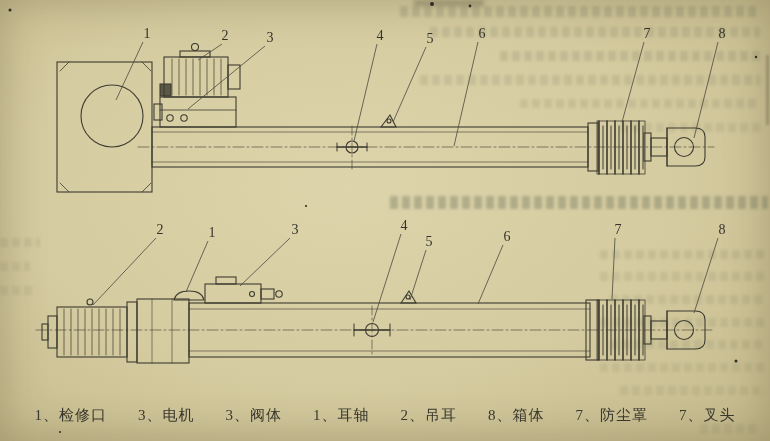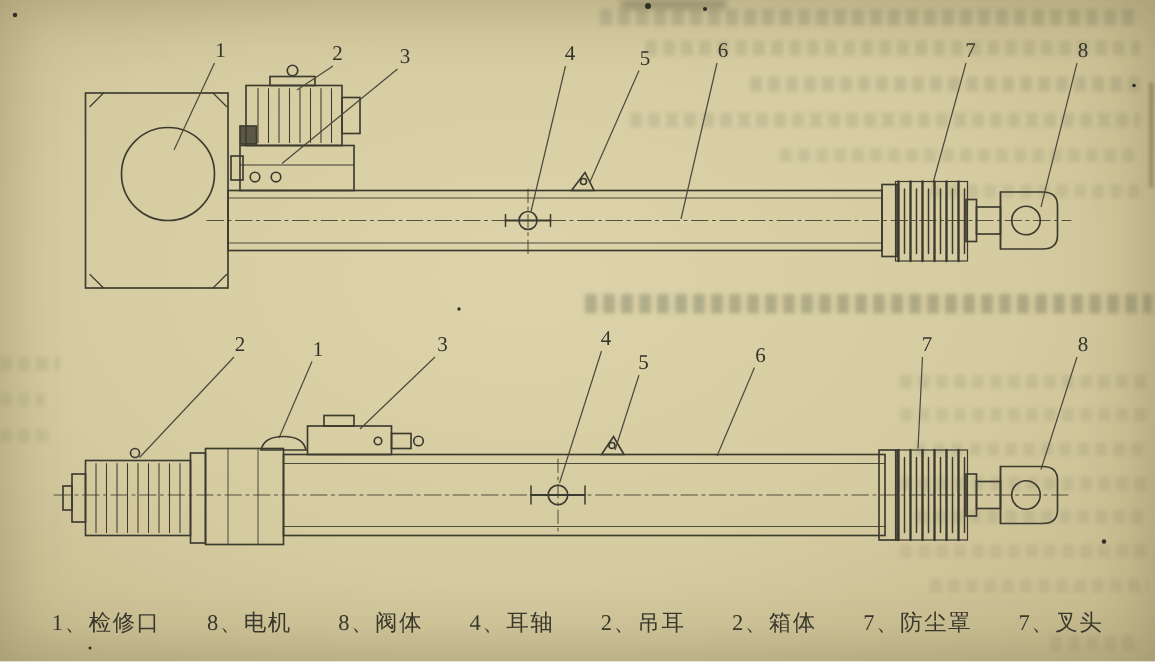--- a/index.html
+++ b/index.html
@@ -226,22 +226,22 @@
       <circle cx="736" cy="361" r="1.5"></circle>
       <circle cx="60" cy="432" r="1"></circle>
       <circle cx="432" cy="4" r="2"></circle>
       <circle cx="470" cy="6" r="1.4"></circle>
       <circle cx="306" cy="206" r="1.1"></circle>
     </g>
   </svg>
 
   <div class="legend">
     <span>1、检修口</span>
-    <span>8、电机</span>
-    <span>8、阀体</span>
-    <span>4、耳轴</span>
+    <span>3、电机</span>
+    <span>3、阀体</span>
+    <span>1、耳轴</span>
     <span>2、吊耳</span>
-    <span>2、箱体</span>
+    <span>8、箱体</span>
     <span>7、防尘罩</span>
     <span>7、叉头</span>
   </div>
 
 </div>
 
 </body></html>

